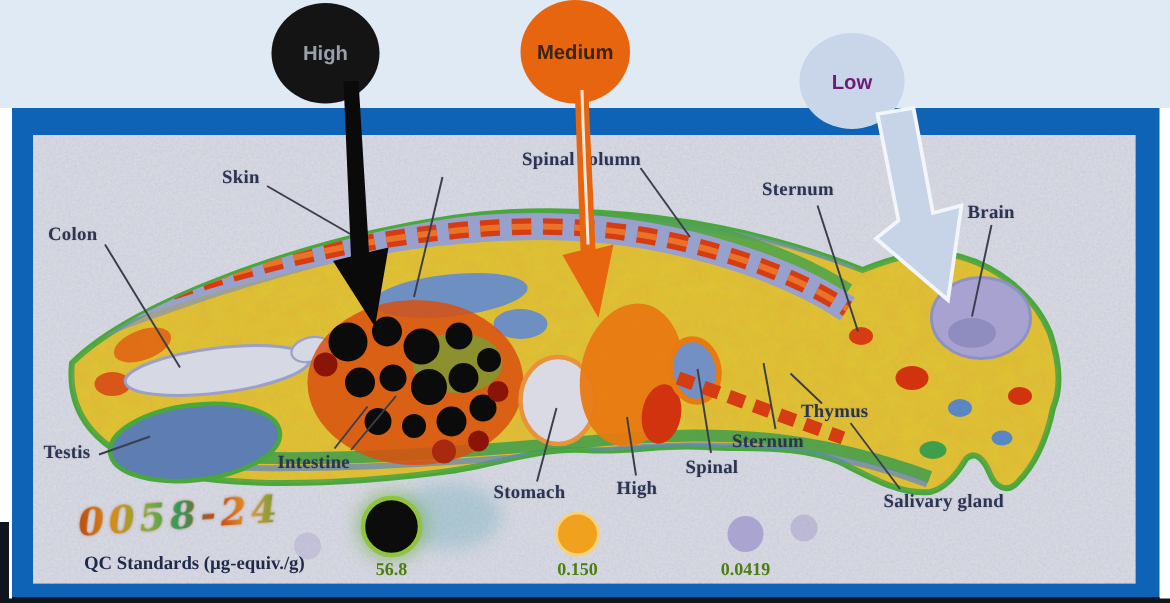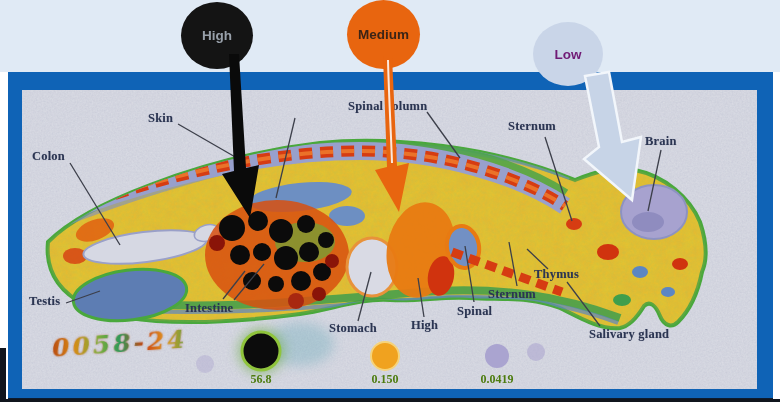--- a/index.html
+++ b/index.html
@@ -235,20 +235,21 @@
   <div class="lbl lbl-testis">Testis</div>
   <div class="lbl lbl-intestine">Intestine</div>
   <div class="lbl lbl-stomach">Stomach</div>
   <div class="lbl lbl-liver">High</div>
   <div class="lbl lbl-heart">Spinal</div>
   <div class="lbl lbl-sternum">Sternum</div>
   <div class="lbl lbl-thymus">Thymus</div>
   <div class="lbl lbl-salivary">Salivary gland</div>
 
   <div class="sample-id">0058-24</div>
+  <div class="qc-label">QC Standards (µg-equiv./g)</div>
   <div class="qc-val qv-1">56.8</div>
   <div class="qc-val qv-2">0.150</div>
   <div class="qc-val qv-3">0.0419</div>
 
   <svg class="arrows" viewBox="0 0 780 402">
     <path d="M229,54 L239,54 L246,168 L259,165 L250,218 L222,174 L234,171 Z" fill="#0a0a0a"></path>
     <path d="M383,56 L392,56 L397,166 L409,163 L399,212 L375,170 L387,167 Z" fill="#e8650f"></path>
     <path d="M388,60 C389,100 391,132 392,163" stroke="#ffffff" stroke-width="2" fill="none" opacity="0.85"></path>
     <path d="M585,76 L609,72 L622,142 L641,137 L632,200 L584,159 L599,147 Z" fill="#c7d4e7" stroke="#f2f6fb" stroke-width="2.5"></path>
   </svg>

